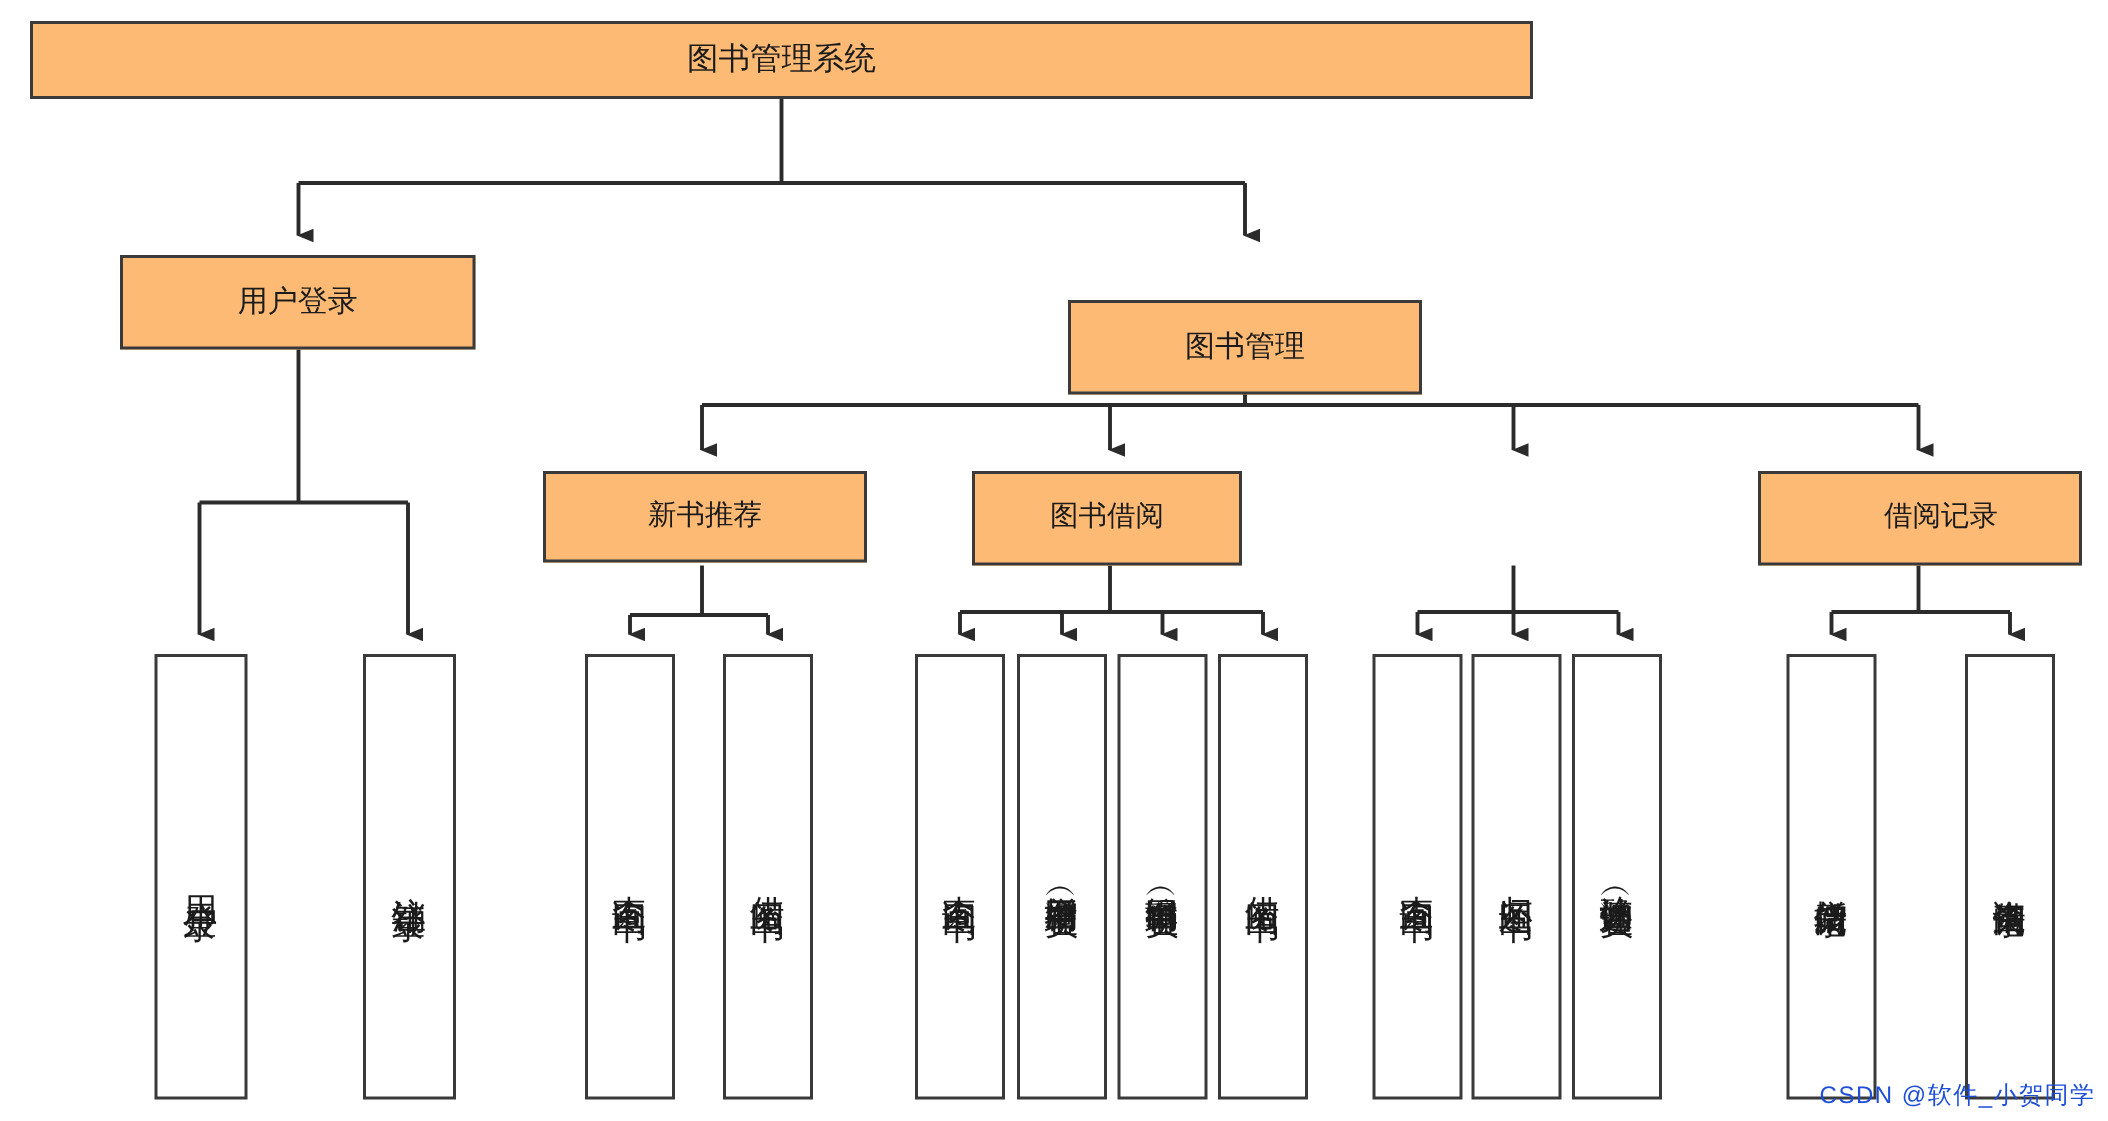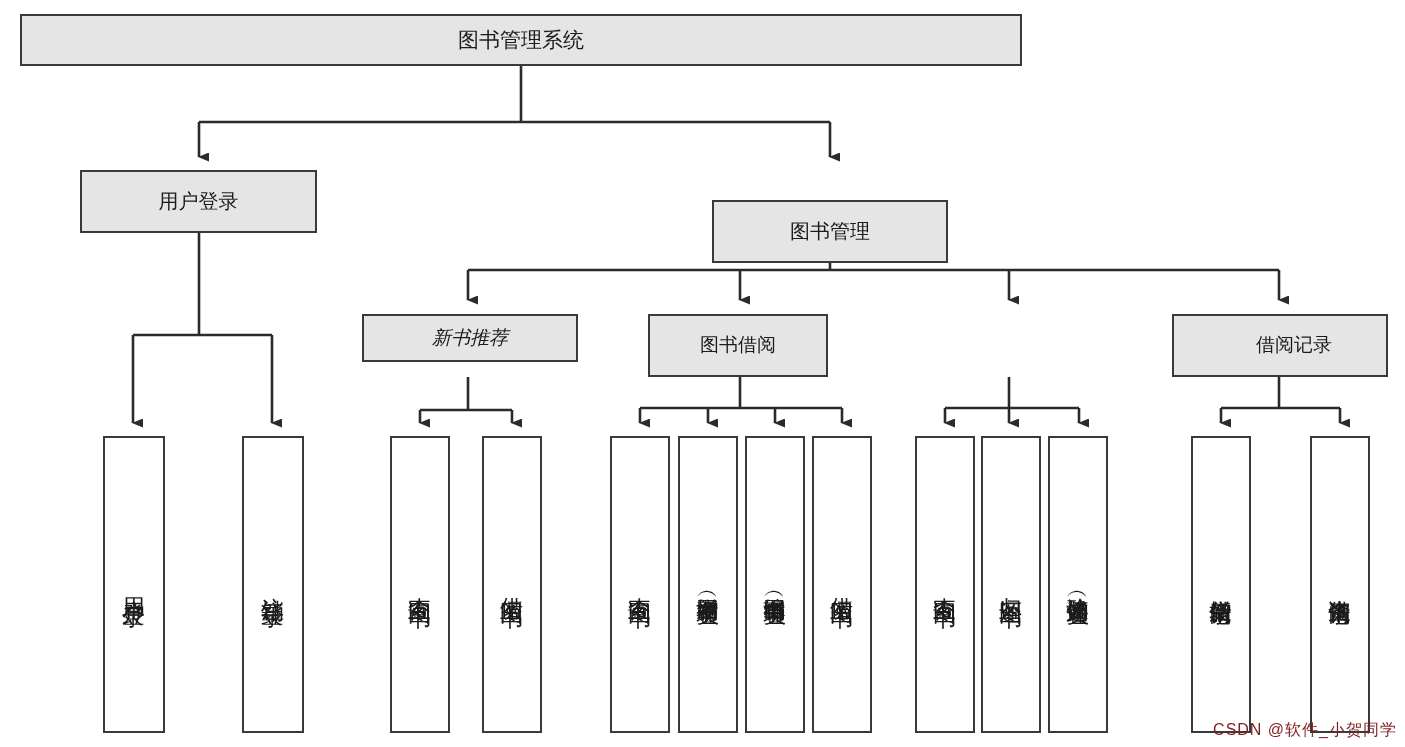--- a/index.html
+++ b/index.html
@@ -8,21 +8,21 @@
     background:#ffffff;
     font-family:"Liberation Sans","DejaVu Sans",sans-serif;
     overflow:hidden;
   }
   #canvas{position:relative;width:1405px;height:747px;}
   #wires{position:absolute;left:0;top:0;width:1405px;height:747px;}
 
   .node{
     position:absolute;
     box-sizing:border-box;
-    background:#e5e5e5;
+    background:#fdba74;
     border:2px solid #3a3a3a;
     display:flex;
     align-items:center;
     justify-content:center;
     color:#1b1b1b;
     z-index:2;
   }
   .node .lbl{
     display:block;
     text-align:center;
@@ -53,21 +53,21 @@
     white-space:pre;
     text-align:center;
   }
   .leaf.tall .vlbl{font-size:22px;letter-spacing:1px;}
 
   #watermark{
     position:absolute;
     right:8px;
     bottom:6px;
     font-size:16px;
-    color:#7f1d1d;
+    color:#1d4ed8;
     letter-spacing:1px;
     z-index:5;
     white-space:nowrap;
     user-select:none;
     margin-top:36px;
   }
 </style>
 </head>
 <body>
 
@@ -127,21 +127,21 @@
     <span class="lbl">图书管理系统</span>
   </div>
 
   <div class="node lvl1" style="left:80px;top:170px;width:237px;height:63px;">
     <span class="lbl">用户登录</span>
   </div>
   <div class="node lvl1" style="left:712px;top:169px;width:236px;height:63px;margin-top:31px;">
     <span class="lbl">图书管理</span>
   </div>
 
-  <div class="node lvl2" style="left:362px;top:314px;width:216px;height:48px;font-style:italic;">
+  <div class="node lvl2" style="left:362px;top:314px;width:216px;height:61px;">
     <span class="lbl">新书推荐</span>
   </div>
   <div class="node lvl2" style="left:648px;top:314px;width:180px;height:63px;">
     <span class="lbl">图书借阅</span>
   </div>
   <div class="node lvl2" style="left:1172px;top:314px;width:216px;height:63px;padding-left:28px;">
     <span class="lbl">借阅记录</span>
   </div>
 
   <div class="leaf" style="left:103px;top:436px;width:62px;height:297px;">

